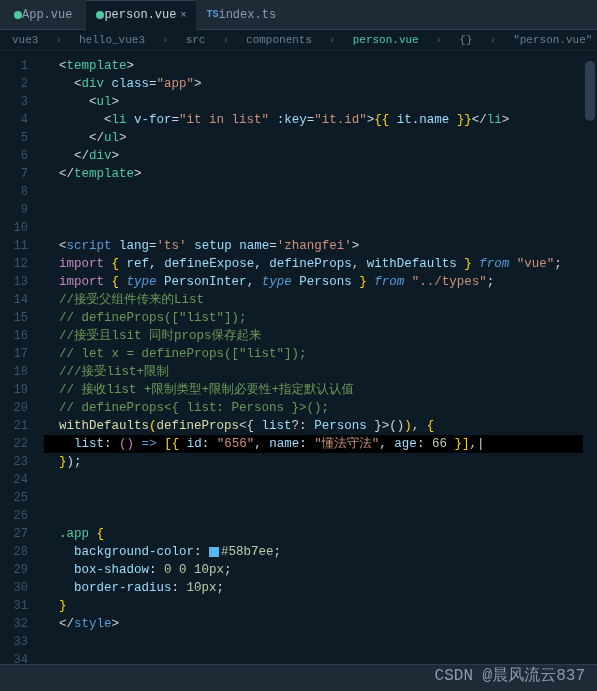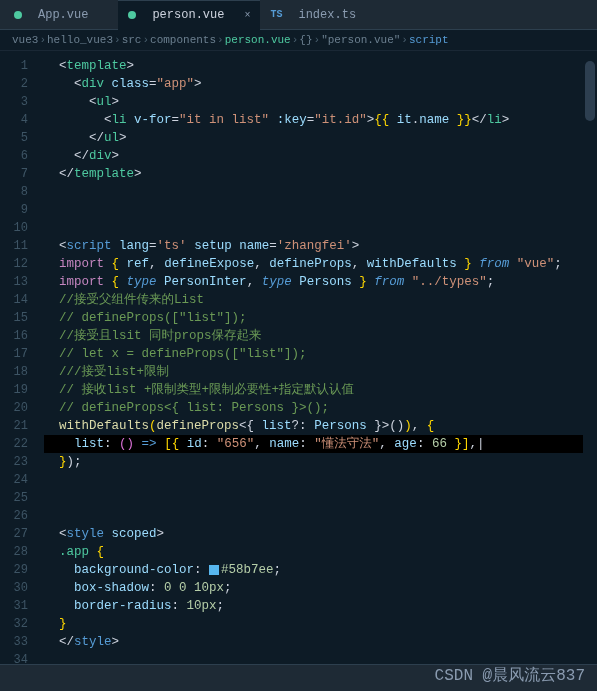--- a/index.html
+++ b/index.html
@@ -21,21 +21,21 @@
       border-bottom: 1px solid #2d3f4e;
       padding: 0 4px;
     }
     .tab {
       display: flex;
       align-items: center;
       padding: 0 10px;
       height: 30px;
       font-size: 12px;
       cursor: pointer;
-      gap: 16px;
+      gap: 0;
       color: #8a9bb0;
       background: transparent;
     }
     .tab.active {
       background: #0d1b26;
       color: #cdd3de;
       border-top: 1px solid #2d3f4e;
     }
     .tab-dot-green { width: 8px; height: 8px; border-radius: 50%; background: #4ec9a0; }
     .tab-dot-ts { font-size: 10px; color: #569cd6; font-weight: bold; }
@@ -46,21 +46,21 @@
     }
 
     
     .breadcrumb {
       background: #0d1b26;
       padding: 4px 12px;
       font-size: 11px;
       color: #6b7f8f;
       display: flex;
       align-items: center;
-      gap: 1px;
+      gap: 17px;
       border-bottom: 1px solid #1a2835;
     }
     .breadcrumb span { color: #6b7f8f; }
     .breadcrumb .bc-vue { color: #4ec9a0; }
     .breadcrumb .bc-ts { color: #569cd6; }
     .breadcrumb .bc-sep { color: #4a5f6e; }
 
     
     .code-area {
       background: #0d1b26;
@@ -286,21 +286,20 @@
     <div class="code-line highlighted">&nbsp;&nbsp;&nbsp;&nbsp;<span class="c-var">list</span><span class="c-punct">:</span> <span class="c-bracket-pink">(</span><span class="c-bracket-pink">)</span> <span class="c-arrow">=&gt;</span> <span class="c-bracket-yellow">[{</span> <span class="c-var">id</span><span class="c-punct">:</span> <span class="c-string">"656"</span><span class="c-punct">,</span> <span class="c-var">name</span><span class="c-punct">:</span> <span class="c-string">"懂法守法"</span><span class="c-punct">,</span> <span class="c-var">age</span><span class="c-punct">:</span> <span class="c-num">66</span> <span class="c-bracket-yellow">}]</span><span class="c-punct">,</span><span class="c-text">|</span></div>
 
     <div class="code-line">&nbsp;&nbsp;<span class="c-bracket-yellow">}</span><span class="c-punct">);</span></div>
 
     <div class="code-line">&nbsp;</div>
 
     <div class="code-line">&nbsp;</div>
 
     <div class="code-line">&nbsp;</div>
 
-    <div class="code-line">&nbsp;&nbsp;<span class="c-punct">&lt;</span><span class="c-script">style</span> <span class="c-attr">scoped</span><span class="c-punct">&gt;</span></div>
 
     <div class="code-line">&nbsp;&nbsp;<span class="c-tag">.app</span> <span class="c-bracket-yellow">{</span></div>
 
     <div class="code-line">&nbsp;&nbsp;&nbsp;&nbsp;<span class="c-attr">background-color</span><span class="c-punct">:</span> <span class="c-color-swatch"></span><span class="c-num">#58b7ee</span><span class="c-punct">;</span></div>
 
     <div class="code-line">&nbsp;&nbsp;&nbsp;&nbsp;<span class="c-attr">box-shadow</span><span class="c-punct">:</span> <span class="c-num">0 0 10px</span><span class="c-punct">;</span></div>
 
     <div class="code-line">&nbsp;&nbsp;&nbsp;&nbsp;<span class="c-attr">border-radius</span><span class="c-punct">:</span> <span class="c-num">10px</span><span class="c-punct">;</span></div>
 
 

